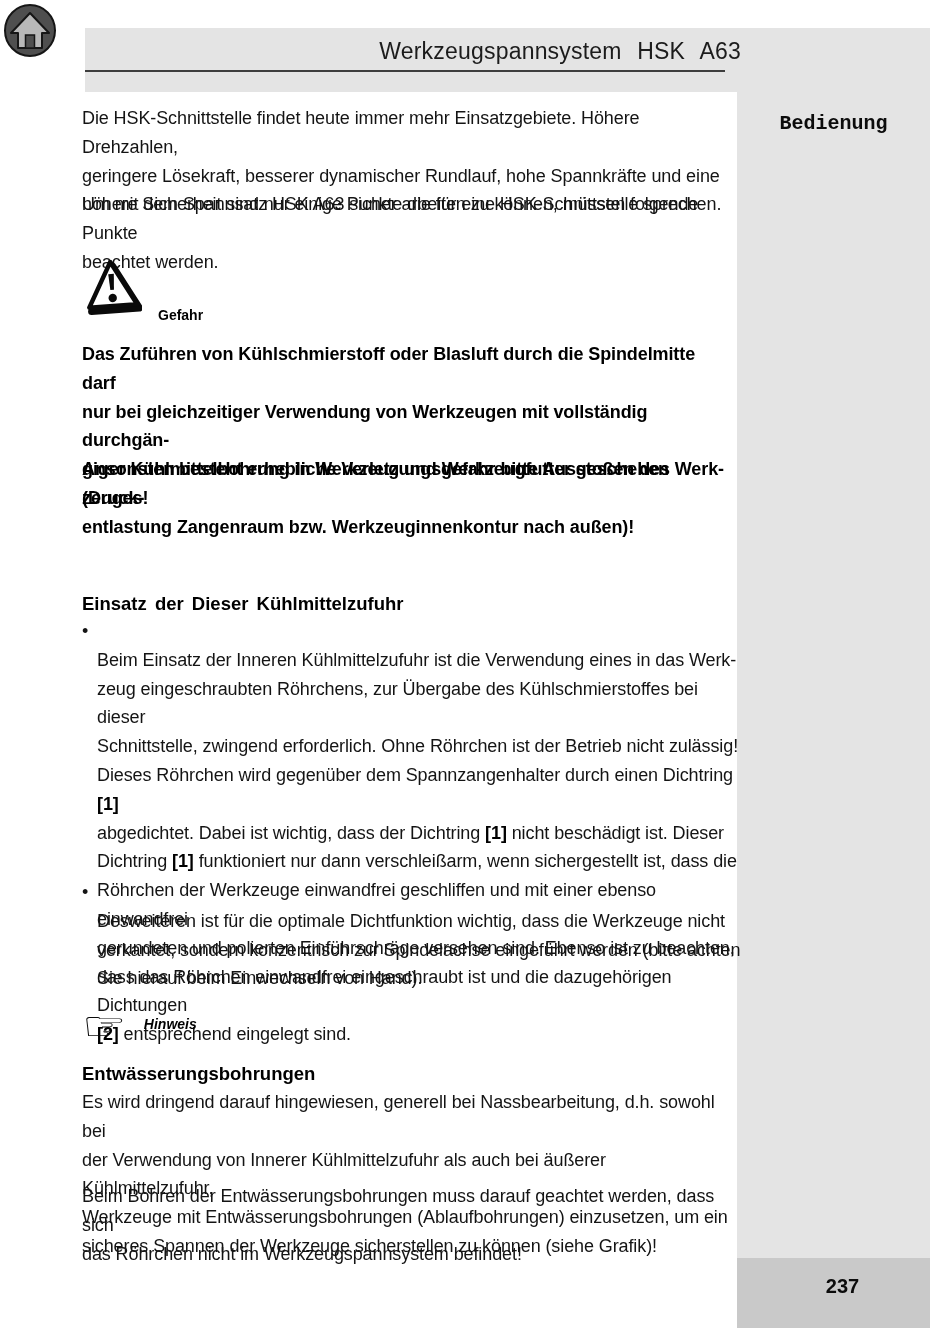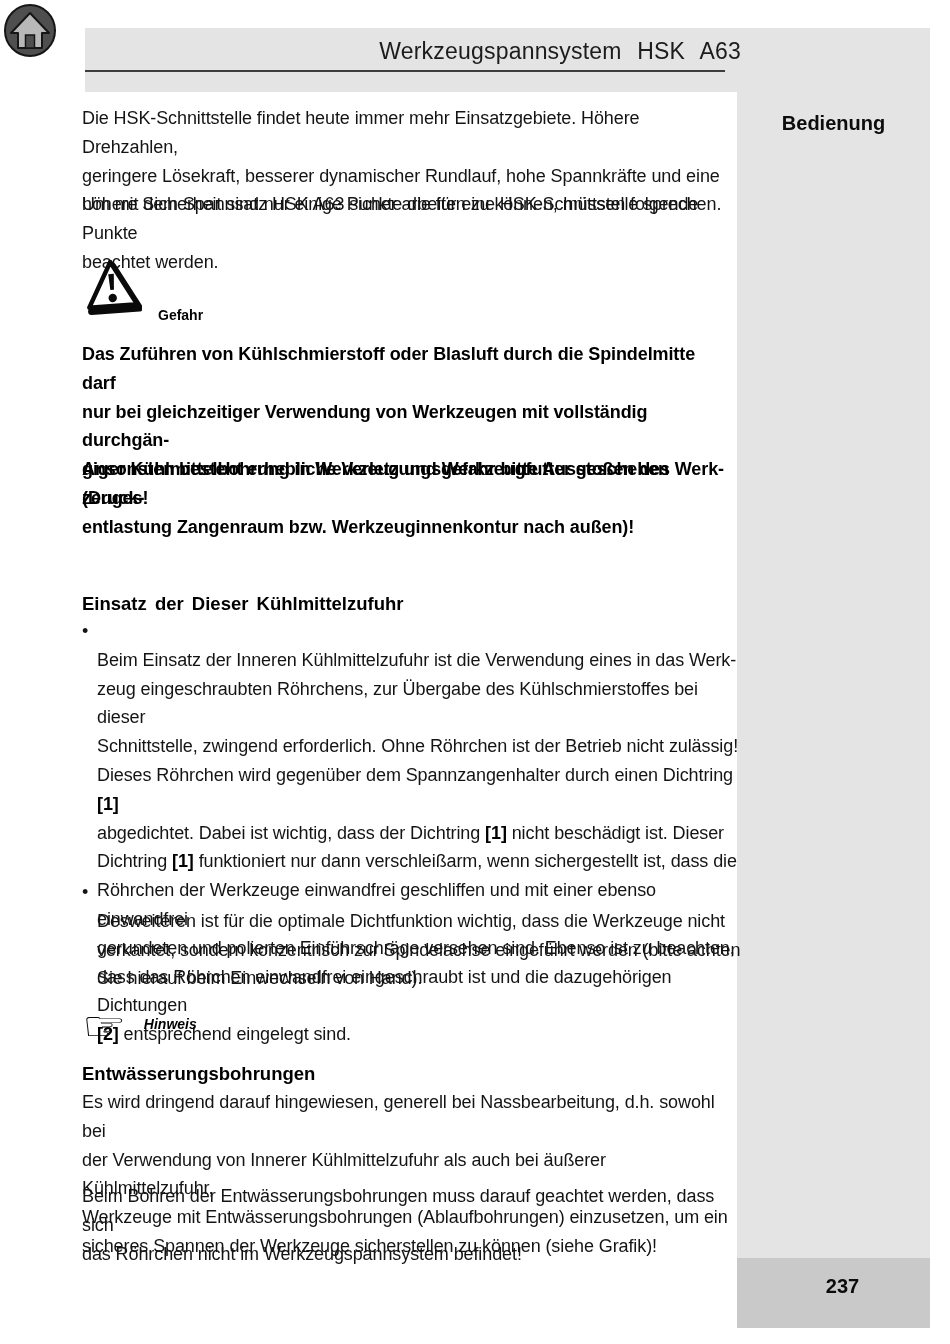--- a/index.html
+++ b/index.html
@@ -10,21 +10,21 @@
   }
   .abs{position:absolute;}
   
   .band{left:85px;top:28px;width:845px;height:64px;background:#e4e4e4;}
   .page-title{left:103px;top:38px;width:638px;text-align:right;
     font-size:23px;color:#1c1c1c;word-spacing:9px;letter-spacing:.2px;}
   .title-rule{left:85px;top:70px;width:640px;height:2px;background:#3d3d3d;}
   
   .sidebar{left:737px;top:92px;width:193px;height:1166px;background:#e4e4e4;}
   .section-label{left:737px;top:112px;width:193px;text-align:center;
-    font-weight:bold;font-size:20px;color:#0c0c0c;}
+    font-weight:bold;font-size:20px;color:#0c0c0c;font-family:Liberation Mono, monospace;}
   .pagebox{left:737px;top:1258px;width:193px;height:70px;background:#c9c9c9;
     line-height:57px;text-align:center;font-weight:bold;font-size:20px;
     color:#0c0c0c;text-indent:18px;}
   
   .home{left:4px;top:4px;width:52px;height:53px;cursor:pointer;}
   
   .txt{left:82px;width:650px;font-size:18px;line-height:28.8px;
     white-space:pre-line;letter-spacing:-0.1px;color:#141414;}
   .b, .bold{font-weight:bold;color:#000;}
   .warn{font-weight:bold;color:#000;letter-spacing:-0.1px;}

